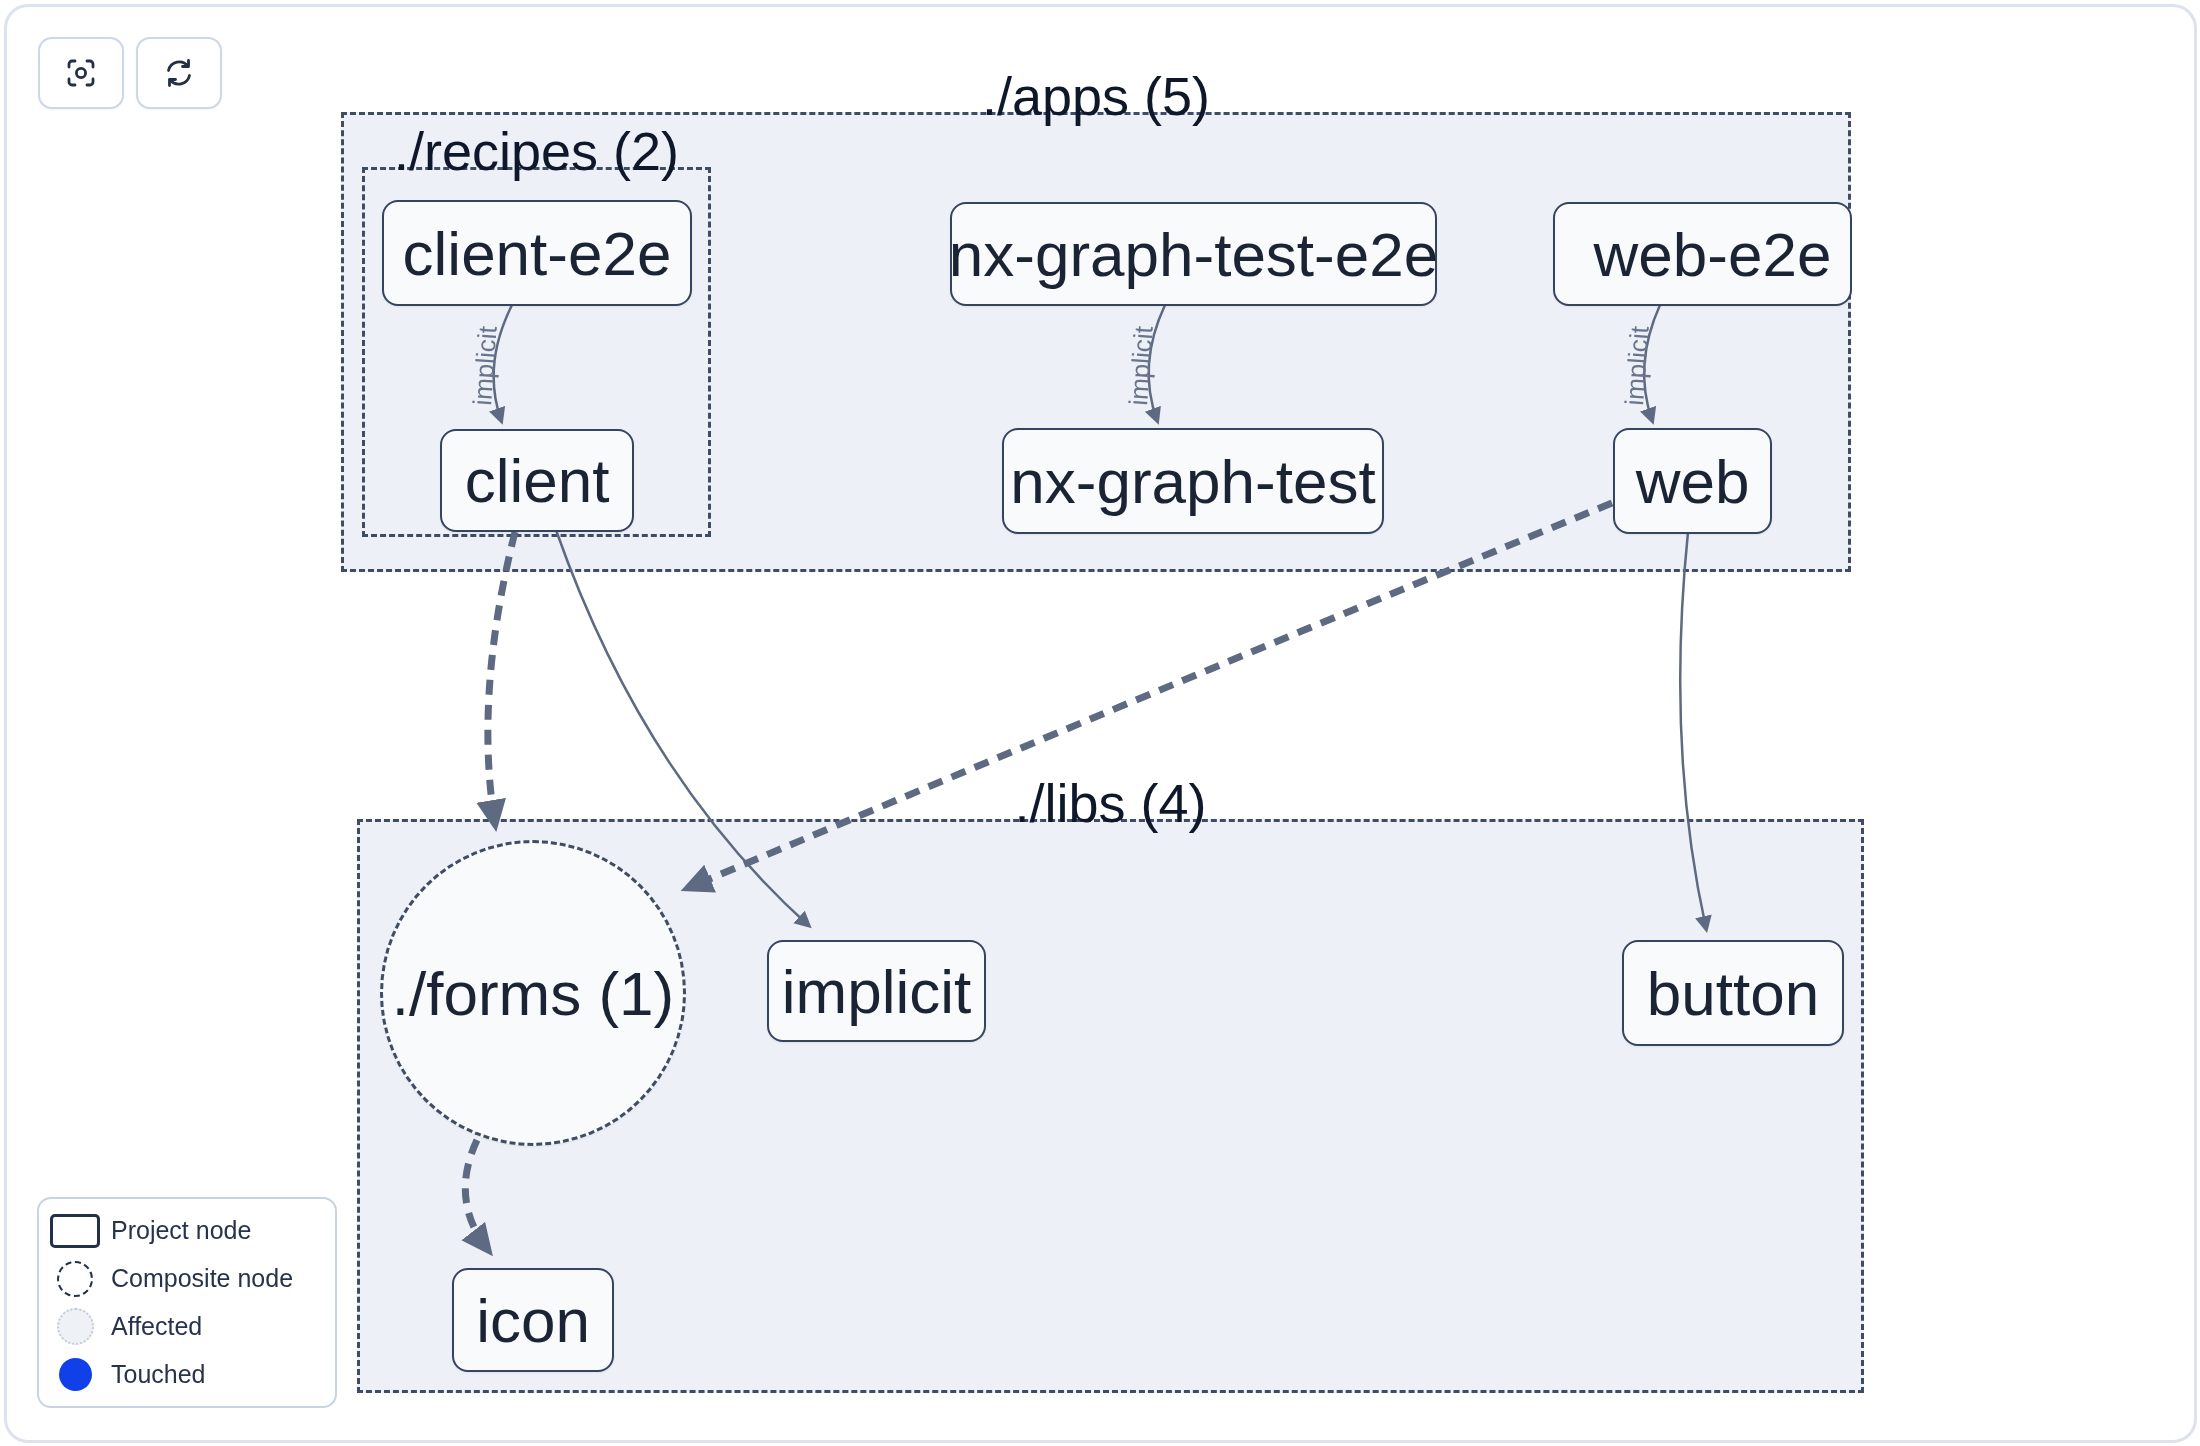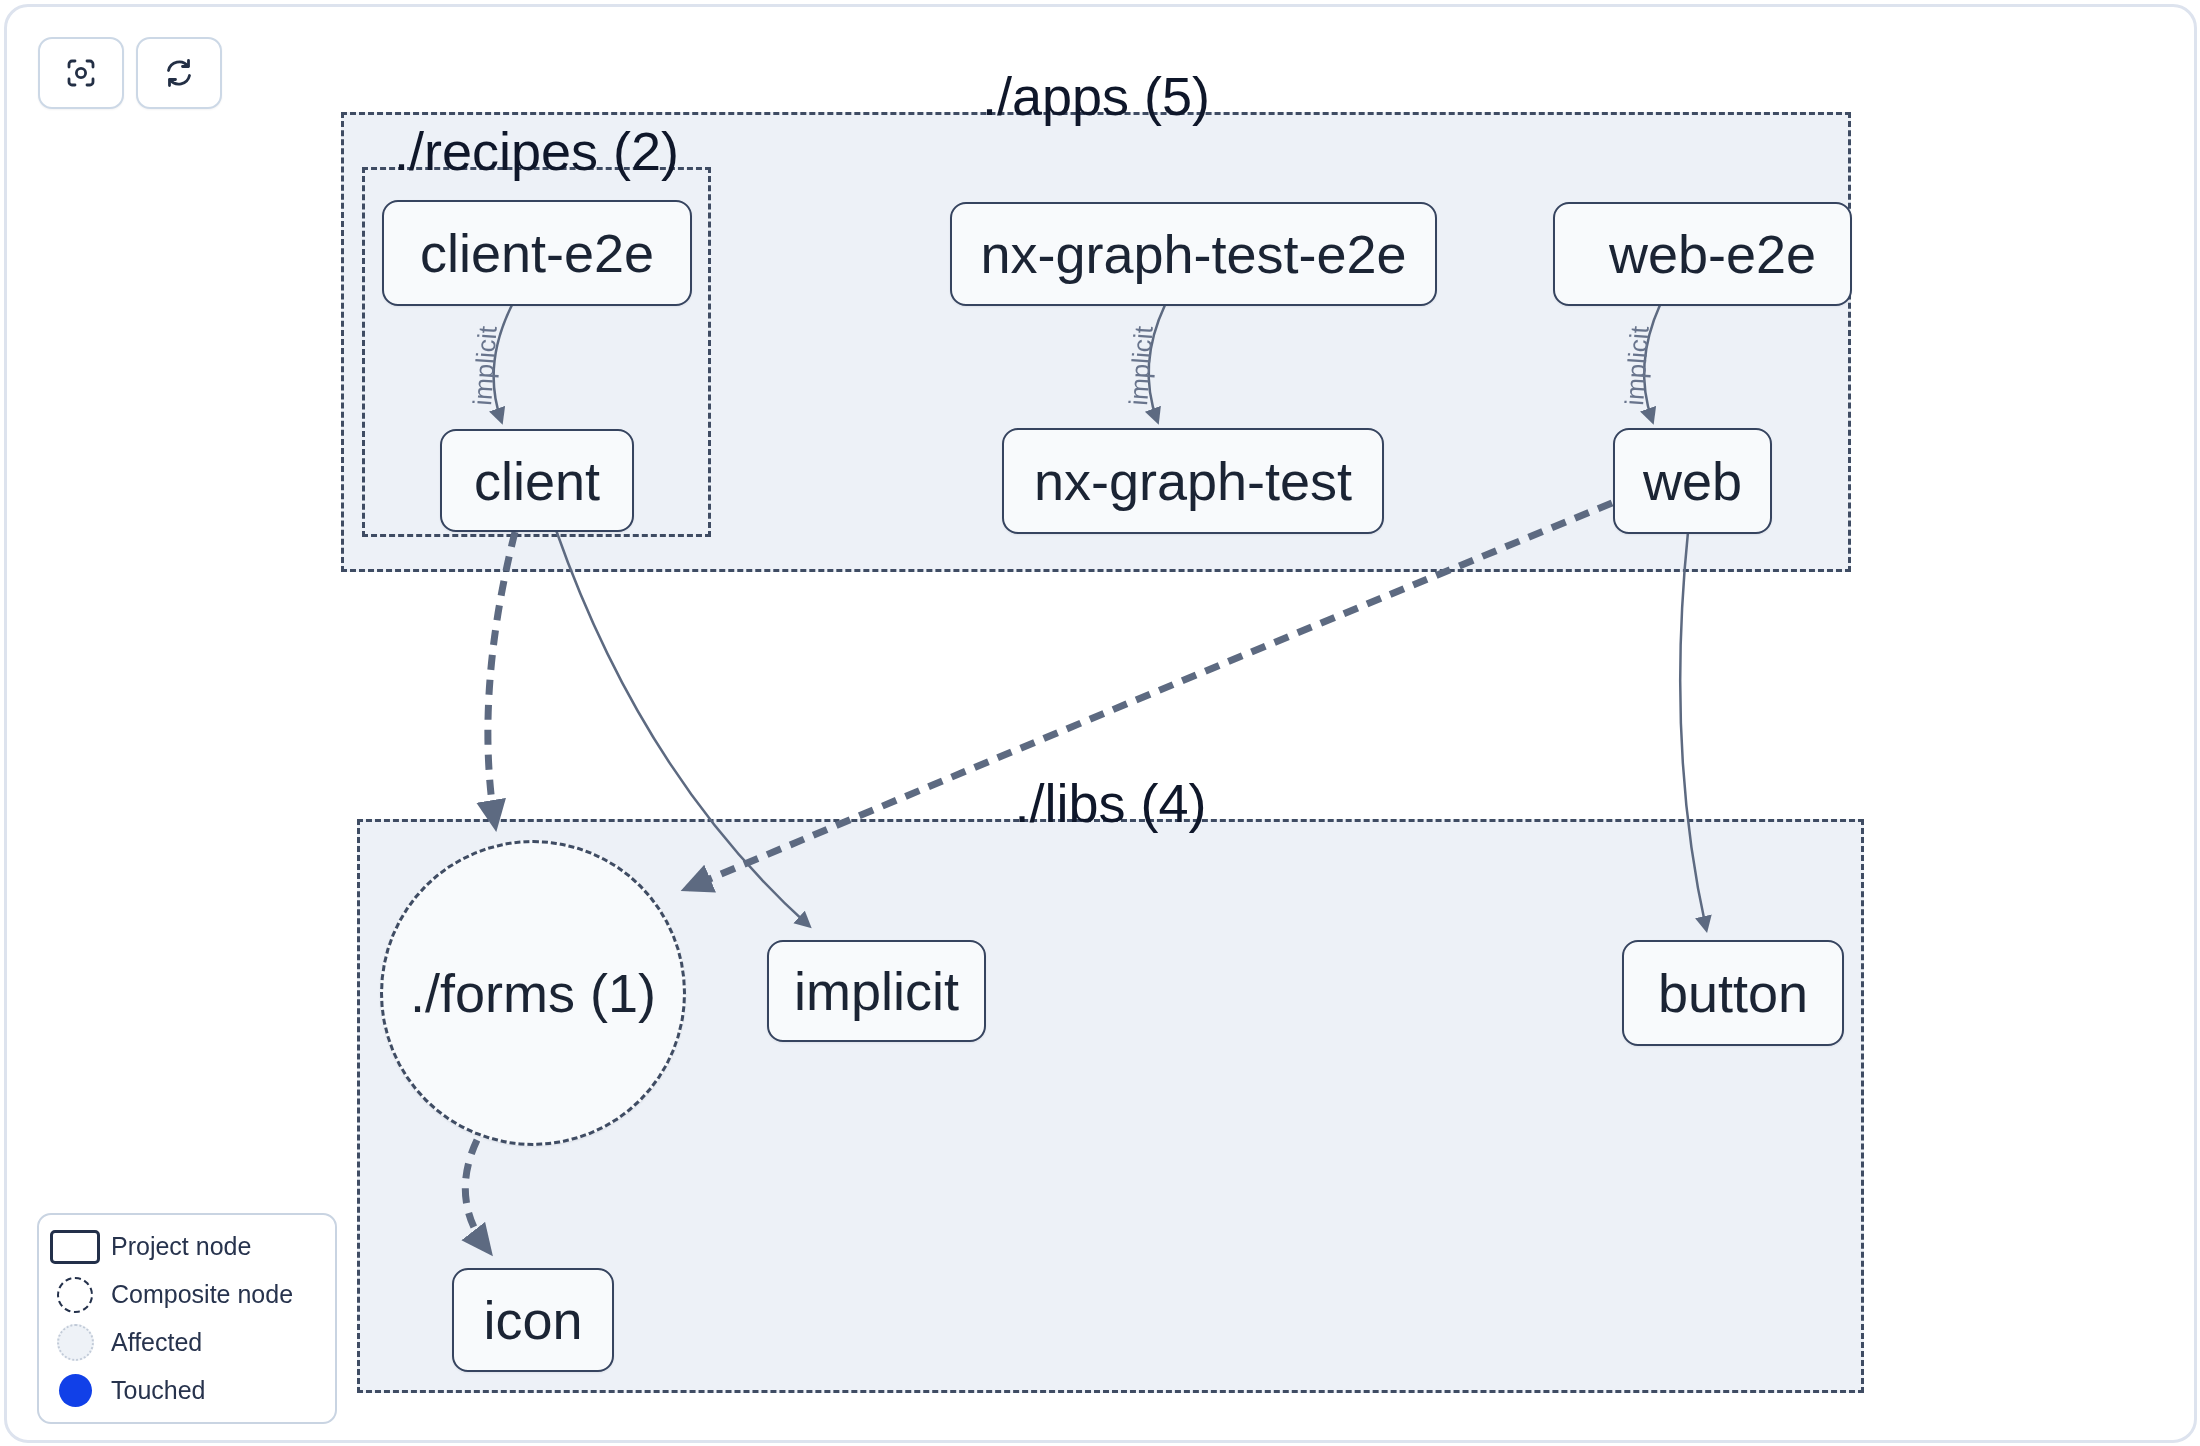--- a/index.html
+++ b/index.html
@@ -14,42 +14,42 @@
   #btn-refresh{left:136px;top:37px;}
   
   .gbox{position:absolute;border:3px dashed #3f4c63;background:#edf1f7;}
   #box-apps{left:341px;top:112px;width:1504px;height:454px;}
   #box-recipes{left:362px;top:167px;width:343px;height:364px;background:transparent;}
   #box-libs{left:357px;top:819px;width:1501px;height:568px;}
   .glabel{position:absolute;left:50%;transform:translateX(-50%);top:-46px;white-space:nowrap;
           font-size:54px;line-height:54px;color:#0f172a;}
   
   .node{position:absolute;background:#f8fafc;border:2px solid #36445f;border-radius:16px;
-        display:flex;align-items:center;justify-content:center;font-size:54px;color:#1b2434;
+        display:flex;align-items:center;justify-content:center;font-size:62px;color:#1b2434;
         z-index:3;box-shadow:0 1px 2px rgba(30,41,59,.08);cursor:pointer;white-space:nowrap;}
   #n-client-e2e{left:382px;top:200px;width:306px;height:102px;}
   #n-nx-graph-test-e2e{left:950px;top:202px;width:483px;height:100px;}
   #n-web-e2e{left:1553px;top:202px;width:275px;height:100px;padding-left:20px;}
   #n-client{left:440px;top:429px;width:190px;height:99px;}
   #n-nx-graph-test{left:1002px;top:428px;width:378px;height:102px;}
   #n-web{left:1613px;top:428px;width:155px;height:102px;}
   #n-tooltip{left:767px;top:940px;width:215px;height:98px;}
   #n-button{left:1622px;top:940px;width:218px;height:102px;}
   #n-icon{left:452px;top:1268px;width:158px;height:100px;}
   #n-forms{left:380px;top:840px;width:300px;height:300px;border-radius:50%;
            border:3px dashed #3f4c63;background:#f8fafc;z-index:2;}
   
   #edges{position:absolute;left:0;top:0;z-index:2;pointer-events:none;}
   .edge-thin{fill:none;stroke:#5d6a81;stroke-width:2.5;}
   .edge-thick{fill:none;stroke:#5d6a81;stroke-width:7;stroke-dasharray:15 10;}
   .elabel{font-size:26px;fill:#68748c;}
   
   .legend{position:absolute;left:37px;top:1197px;width:300px;height:211px;background:#ffffff;
           border:2px solid #c9d4e2;border-radius:14px;z-index:5;
-          display:flex;flex-direction:column;justify-content:space-evenly;padding:6px 0;box-sizing:border-box;margin-top:16px;}
+          display:flex;flex-direction:column;justify-content:space-evenly;padding:6px 0;box-sizing:border-box;}
   .lrow{display:flex;align-items:center;height:44px;}
   .lswatch{width:72px;display:flex;align-items:center;justify-content:center;flex:0 0 72px;}
   .ltext{font-size:25px;color:#27334d;}
   .sw-rect{width:44px;height:28px;border:3px solid #23304a;border-radius:5px;background:#ffffff;}
   .sw-dash{width:32px;height:32px;border:2.5px dashed #23304a;border-radius:50%;background:#ffffff;}
   .sw-affected{width:33px;height:33px;border:2px dotted #c2cbd8;border-radius:50%;background:#eef2f7;}
   .sw-touched{width:33px;height:33px;border-radius:50%;background:#1140e8;}
   .icn{stroke:#232f45;stroke-width:2.8;fill:none;stroke-linecap:round;stroke-linejoin:round;}
 </style>
 </head>

